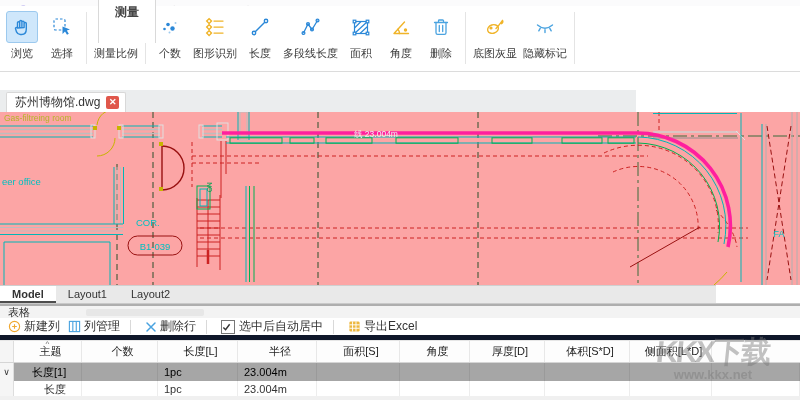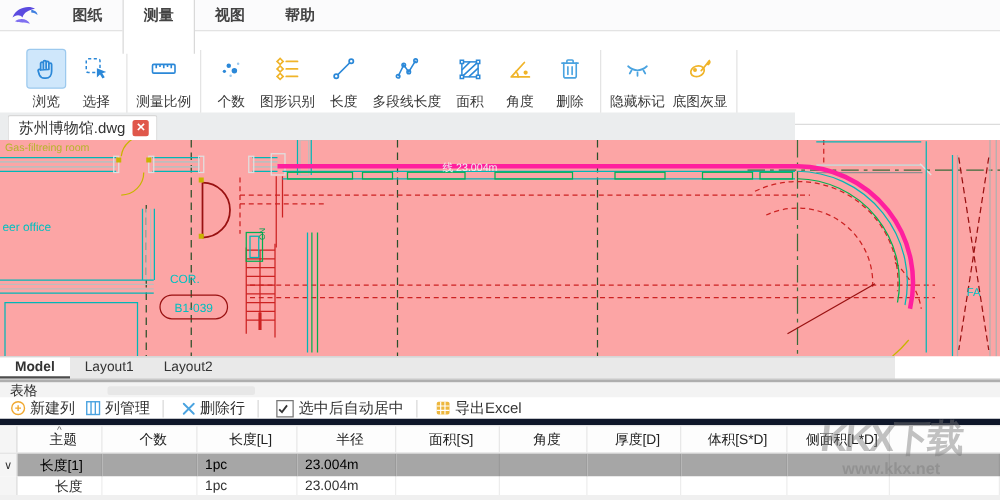--- a/index.html
+++ b/index.html
@@ -3,21 +3,21 @@
 <meta charset="utf-8">
 <style>
   html,body{margin:0;padding:0;background:#fff;font-family:"Liberation Sans",sans-serif;}
   #app{position:relative;width:800px;height:400px;overflow:hidden;background:#fff;font-size:12px;color:#333;}
   
   .menubar{position:absolute;left:0;top:0;width:800px;height:24px;background:#fbfbfc;border-bottom:1px solid #e3e3e3;display:flex;align-items:center;}
   .logo{width:26px;height:20px;margin:0 8px 0 8px;}
   .menu-item{padding:18px 16px;height:24px;line-height:24px;color:#444;cursor:default;font-weight:bold;}
   .menu-item.active{background:#fff;border:1px solid #d9d9d9;border-bottom:none;height:25px;line-height:24px;position:relative;z-index:3;}
   
-  .ribbon{position:absolute;left:0;top:34px;width:800px;height:66px;background:#fff;border-bottom:1px solid #dcdcdc;display:flex;align-items:flex-start;padding-left:17px;box-sizing:border-box;}
+  .ribbon{position:absolute;left:0;top:6px;width:800px;height:66px;background:#fff;border-bottom:1px solid #dcdcdc;display:flex;align-items:flex-start;padding-left:2px;box-sizing:border-box;}
   .rbtn{display:flex;flex-direction:column;align-items:center;margin-top:5px;padding:0 3px;min-width:34px;}
   .rbtn .ic{width:30px;height:30px;display:flex;align-items:center;justify-content:center;border-radius:3px;border:1px solid transparent;}
   .rbtn.active .ic{background:#cfe7fb;border-color:#9cc9ee;}
   .rbtn .lb{margin-top:3px;font-size:11px;color:#3a3a3a;white-space:nowrap;}
   .rsep{width:1px;height:52px;background:#e4e4e4;margin:6px 4px 0 4px;}
   
   .doctabbar{position:absolute;left:0;top:90px;width:636px;height:22px;background:#ebedee;display:flex;align-items:flex-end;}
   .doctab{height:19px;background:#fff;margin-left:6px;display:flex;align-items:center;padding:0 6px 0 8px;border:1px solid #d8d8d8;border-bottom:none;border-radius:2px 2px 0 0;}
   .doctab .t{font-size:12px;color:#333;margin-right:6px;}
   .closebox{width:13px;height:13px;background:#e0574b;border-radius:2px;color:#fff;font-size:9px;line-height:13px;text-align:center;font-weight:bold;}
@@ -179,36 +179,36 @@
           <path d="M4.5 6.5 H17.5 M8.5 6.5 V4.8 a0.8 0.8 0 0 1 .8 -.8 h3.4 a0.8 0.8 0 0 1 .8 .8 V6.5"></path>
           <path d="M6 6.5 v10.2 a1.6 1.6 0 0 0 1.6 1.6 h6.8 a1.6 1.6 0 0 0 1.6 -1.6 V6.5"></path>
           <path d="M9.3 9.5 v6 M12.7 9.5 v6"></path>
         </svg>
       </span>
       <span class="lb">删除</span>
     </div>
     <div class="rsep"></div>
     <div class="rbtn">
       <span class="ic">
-        <svg width="22" height="22" viewBox="0 0 22 22" fill="none" stroke="#4aa3e0" stroke-width="1.4" stroke-linecap="round">
-          <path d="M3.5 9 Q11 15.5 18.5 9"></path>
-          <path d="M6.2 12.4 L4.8 14.8 M11 13.8 V16.6 M15.8 12.4 L17.2 14.8"></path>
-        </svg>
-      </span>
-      <span class="lb">隐藏标记</span>
-    </div>
-    <div class="rbtn">
-      <span class="ic">
         <svg width="22" height="22" viewBox="0 0 22 22" fill="none" stroke="#f0b429" stroke-width="1.4" stroke-linecap="round">
           <ellipse cx="9" cy="13" rx="5.5" ry="4.2" transform="rotate(-18 9 13)"></ellipse>
           <path d="M12 12.5 C14.5 10 16.5 7 18.5 4.5 M18.5 4.5 c.8 1.2 .2 2.4 -1 3.2"></path>
           <circle cx="7" cy="12" r="0.9" fill="#f0b429"></circle>
         </svg>
       </span>
       <span class="lb">底图灰显</span>
+    </div>
+    <div class="rbtn">
+      <span class="ic">
+        <svg width="22" height="22" viewBox="0 0 22 22" fill="none" stroke="#4aa3e0" stroke-width="1.4" stroke-linecap="round">
+          <path d="M3.5 9 Q11 15.5 18.5 9"></path>
+          <path d="M6.2 12.4 L4.8 14.8 M11 13.8 V16.6 M15.8 12.4 L17.2 14.8"></path>
+        </svg>
+      </span>
+      <span class="lb">隐藏标记</span>
     </div>
     <div class="rsep"></div>
   </div>
 
   <div class="doctabbar">
     <div class="doctab">
       <span class="t">苏州博物馆.dwg</span>
       <span class="closebox">✕</span>
     </div>
   </div>

